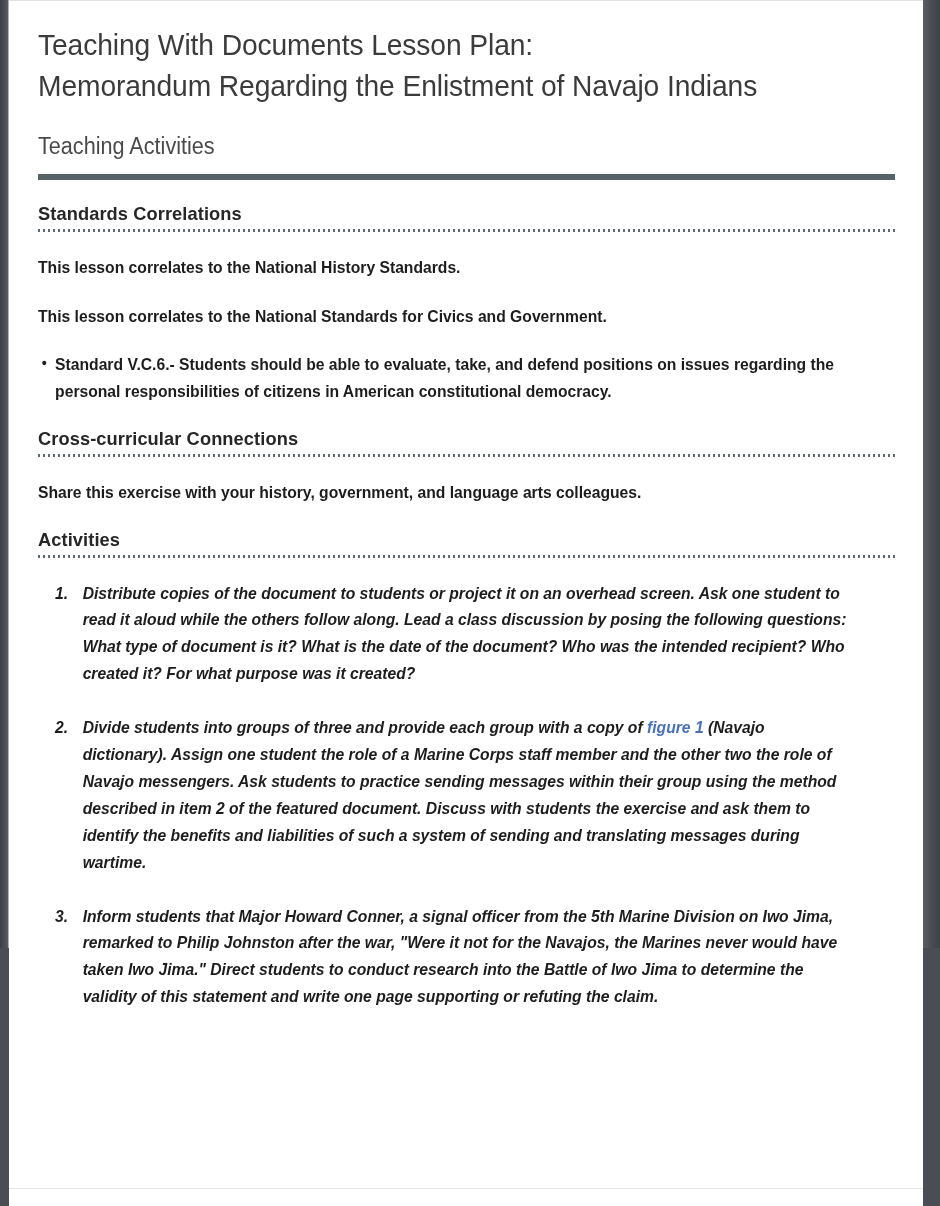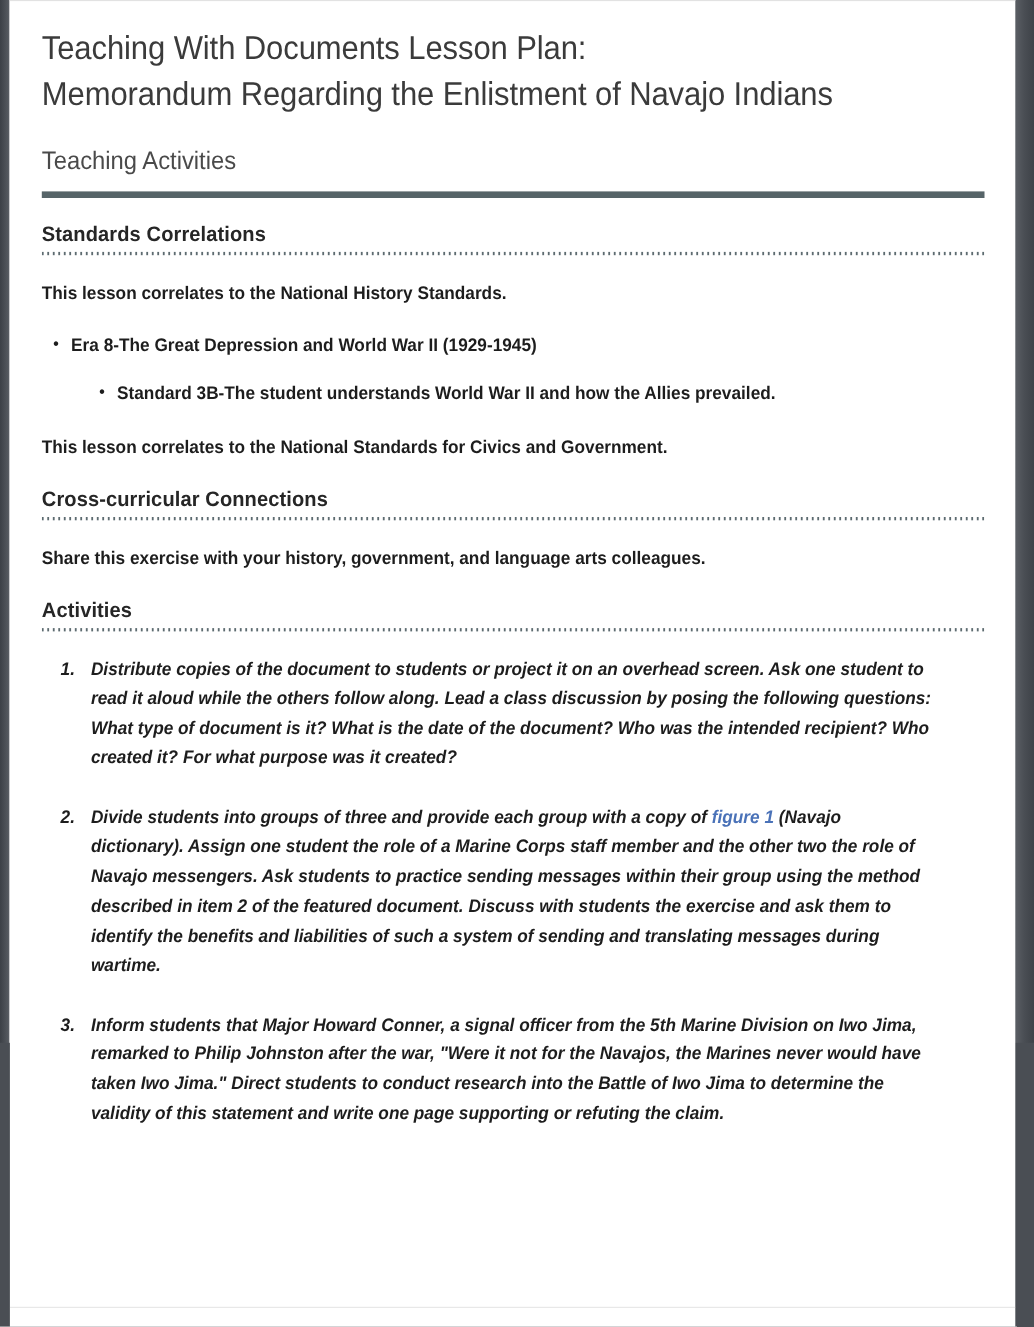--- a/index.html
+++ b/index.html
@@ -223,27 +223,26 @@
 
       <h2 class="doc-subtitle">Teaching Activities</h2>
 
       <div class="thick-rule"></div>
 
       <h3 class="section-head">Standards Correlations</h3>
       <div class="dotted-rule"></div>
 
       <p class="body-text">This lesson correlates to the National History Standards.</p>
 
+
+      <p class="body-text">This lesson correlates to the National Standards for Civics and Government.</p>
+
       <ul class="bullets">
-        <li class="lvl1">Era 8-The Great Depression and World War II (1929-1945)</li>
-        <li class="lvl2">Standard 3B-The student understands World War II and how the Allies prevailed.</li>
+        <li class="hang">Standard V.C.6.- Students should be able to evaluate, take, and defend positions on issues regarding the personal responsibilities of citizens in American constitutional democracy.</li>
       </ul>
-
-      <p class="body-text">This lesson correlates to the National Standards for Civics and Government.</p>
-
 
       <h3 class="section-head">Cross-curricular Connections</h3>
       <div class="dotted-rule"></div>
 
       <p class="body-text">Share this exercise with your history, government, and language arts colleagues.</p>
 
       <h3 class="section-head">Activities</h3>
       <div class="dotted-rule"></div>
 
       <ol class="activities">

